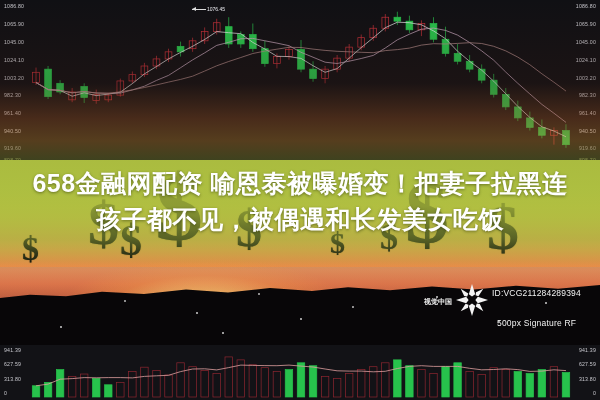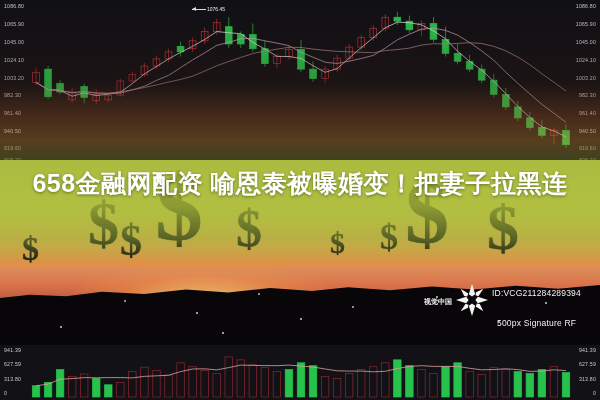--- a/index.html
+++ b/index.html
@@ -274,20 +274,21 @@
     <div class="sparkle" style="left:436px;top:136px;width:1.6px;height:1.6px"></div>
     <div class="sparkle" style="left:498px;top:160px;width:2px;height:2px"></div>
     <div class="sparkle" style="left:545px;top:142px;width:1.6px;height:1.6px"></div>
     <div class="sparkle" style="left:60px;top:166px;width:1.6px;height:1.6px"></div>
     <div class="sparkle" style="left:222px;top:172px;width:1.6px;height:1.6px"></div>
 
     <div class="greenband"></div>
 
     <div class="headline" style="top:6px">
       <span class="hl-line">658金融网配资 喻恩泰被曝婚变！把妻子拉黑连</span>
+      <span class="hl-line">孩子都不见，被偶遇和长发美女吃饭</span>
     </div>
 
     <svg class="burst" style="left:454px;top:122px" width="36" height="36" viewBox="0 0 36 36">
       <g fill="#f4f4f4">
         <path d="M18 2 L21.2 12.2 L18 14.6 L14.8 12.2 Z"></path>
         <path d="M34 18 L23.8 21.2 L21.4 18 L23.8 14.8 Z"></path>
         <path d="M18 34 L14.8 23.8 L18 21.4 L21.2 23.8 Z"></path>
         <path d="M2 18 L12.2 14.8 L14.6 18 L12.2 21.2 Z"></path>
         <path d="M29.3 6.7 L24.4 14.3 L21.6 13.2 L22.0 10.2 Z"></path>
         <path d="M29.3 29.3 L21.7 24.4 L22.8 21.6 L25.8 22.0 Z"></path>

